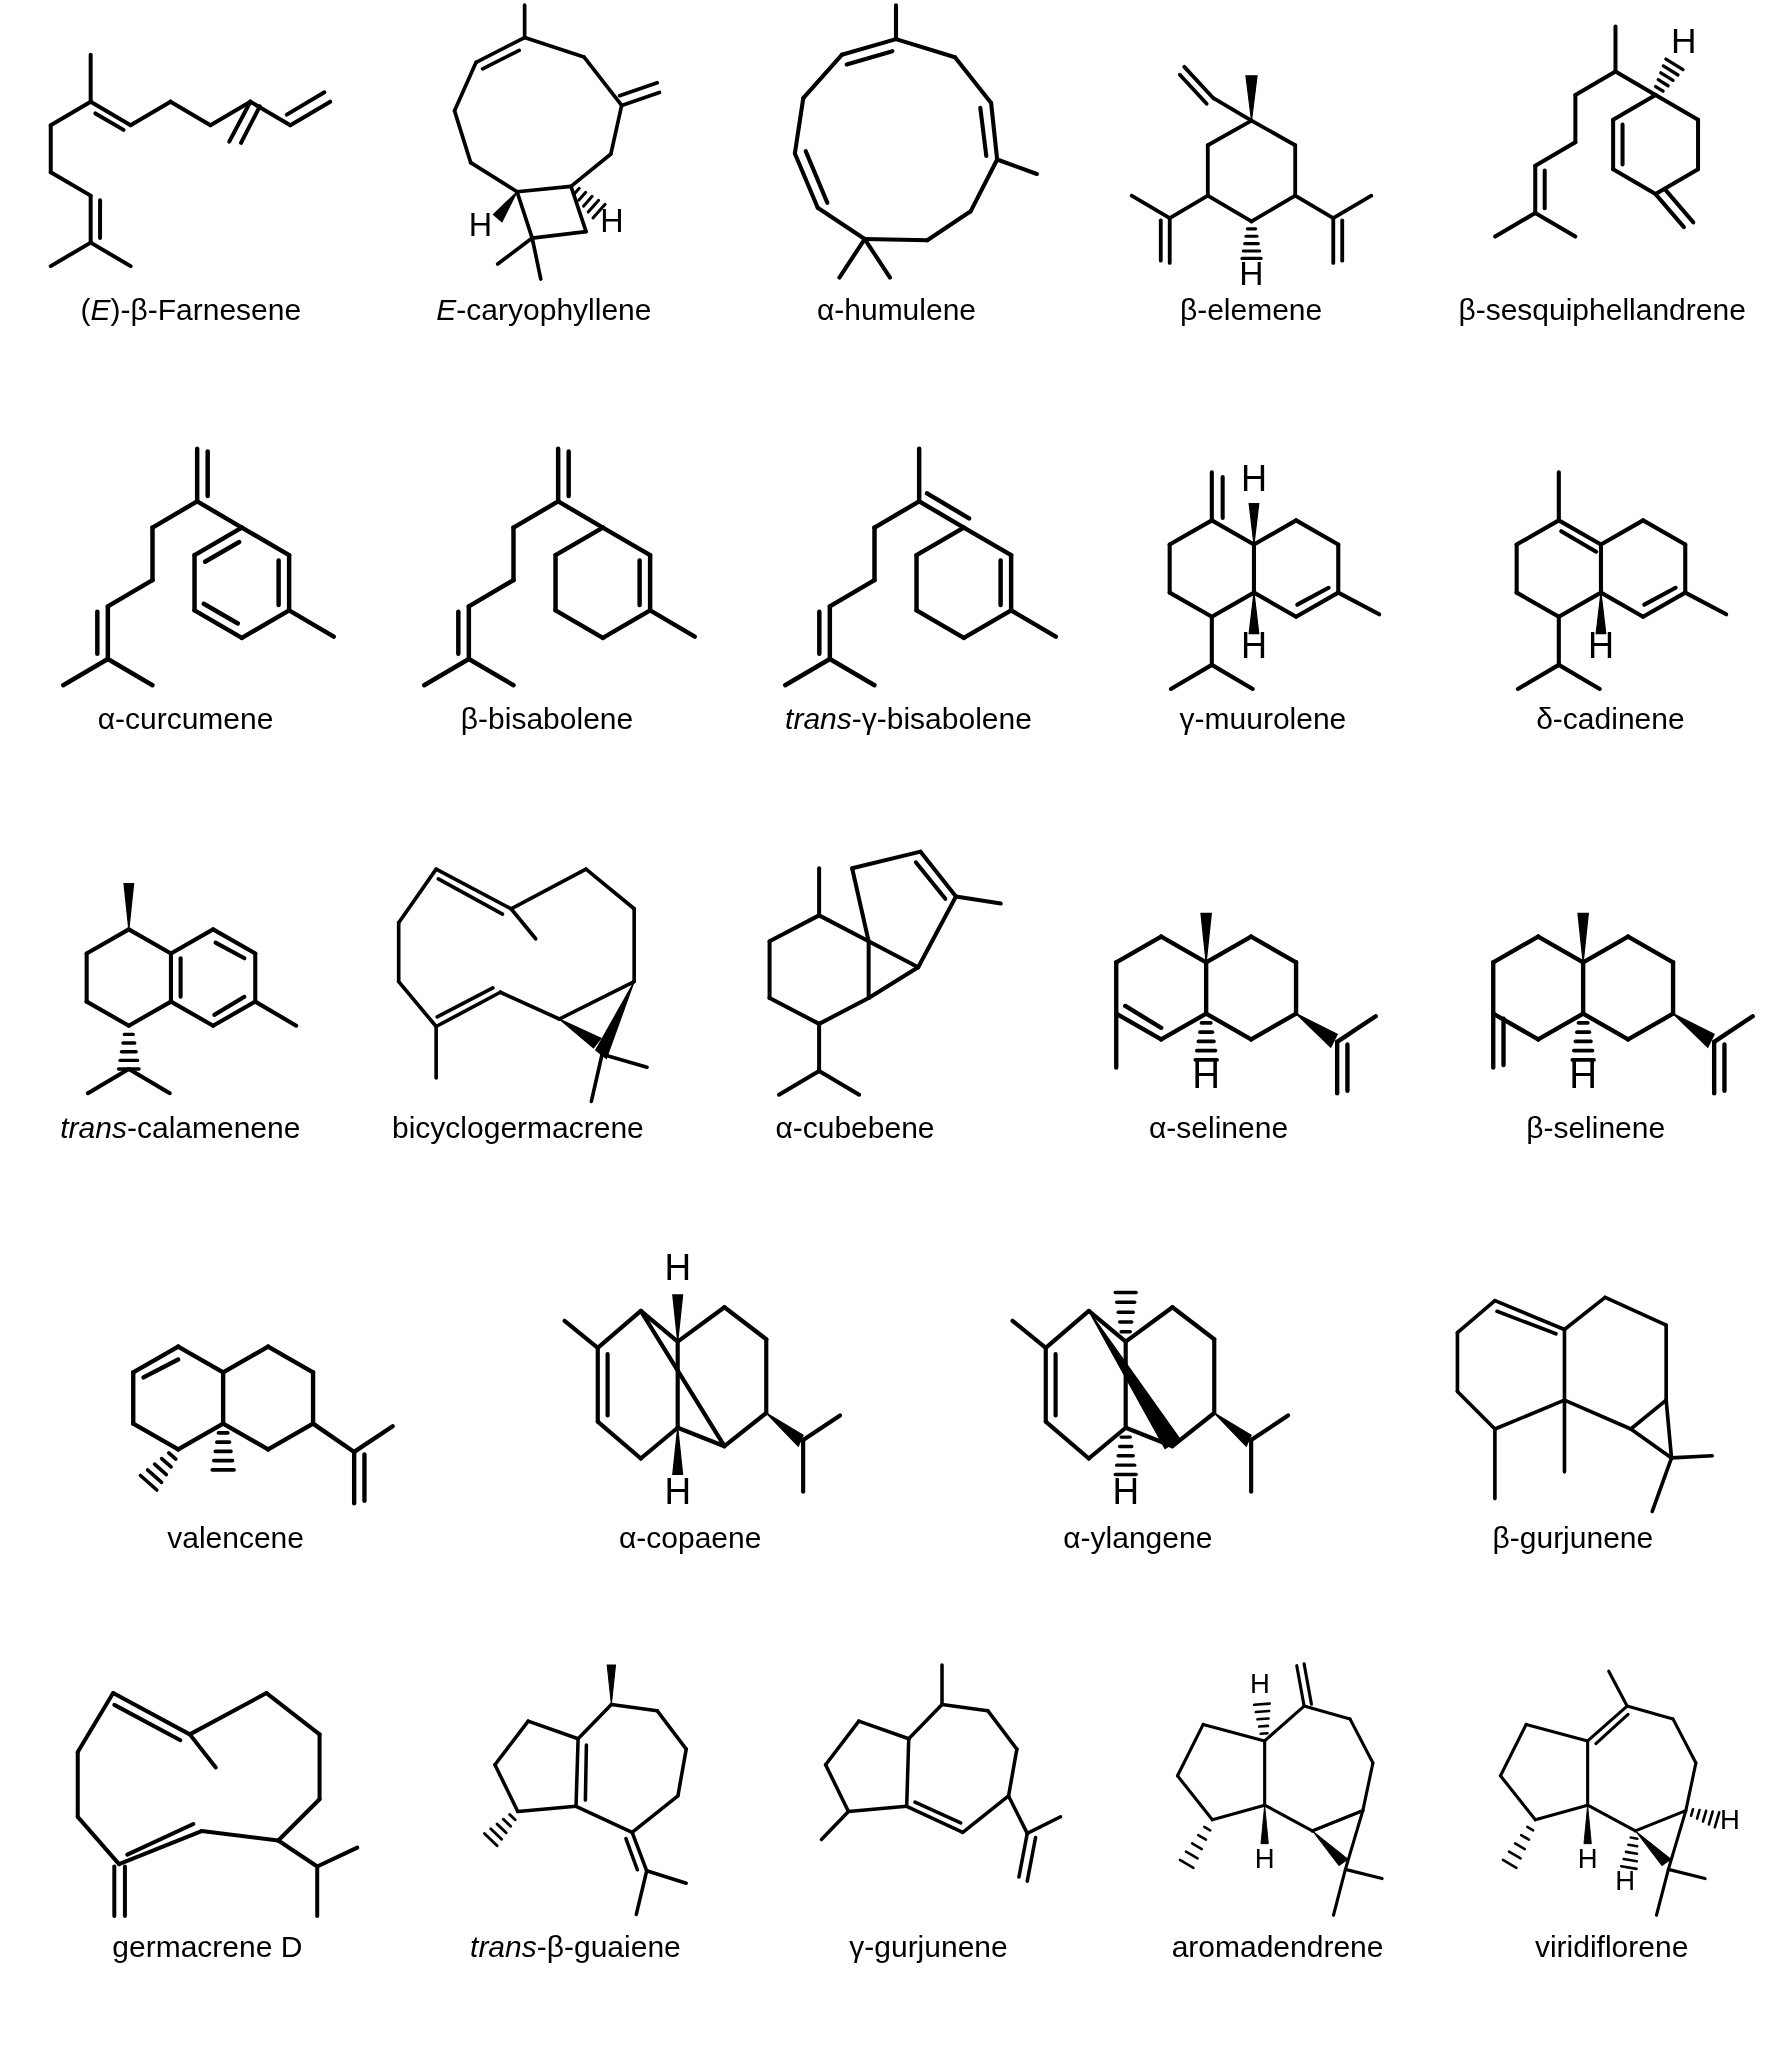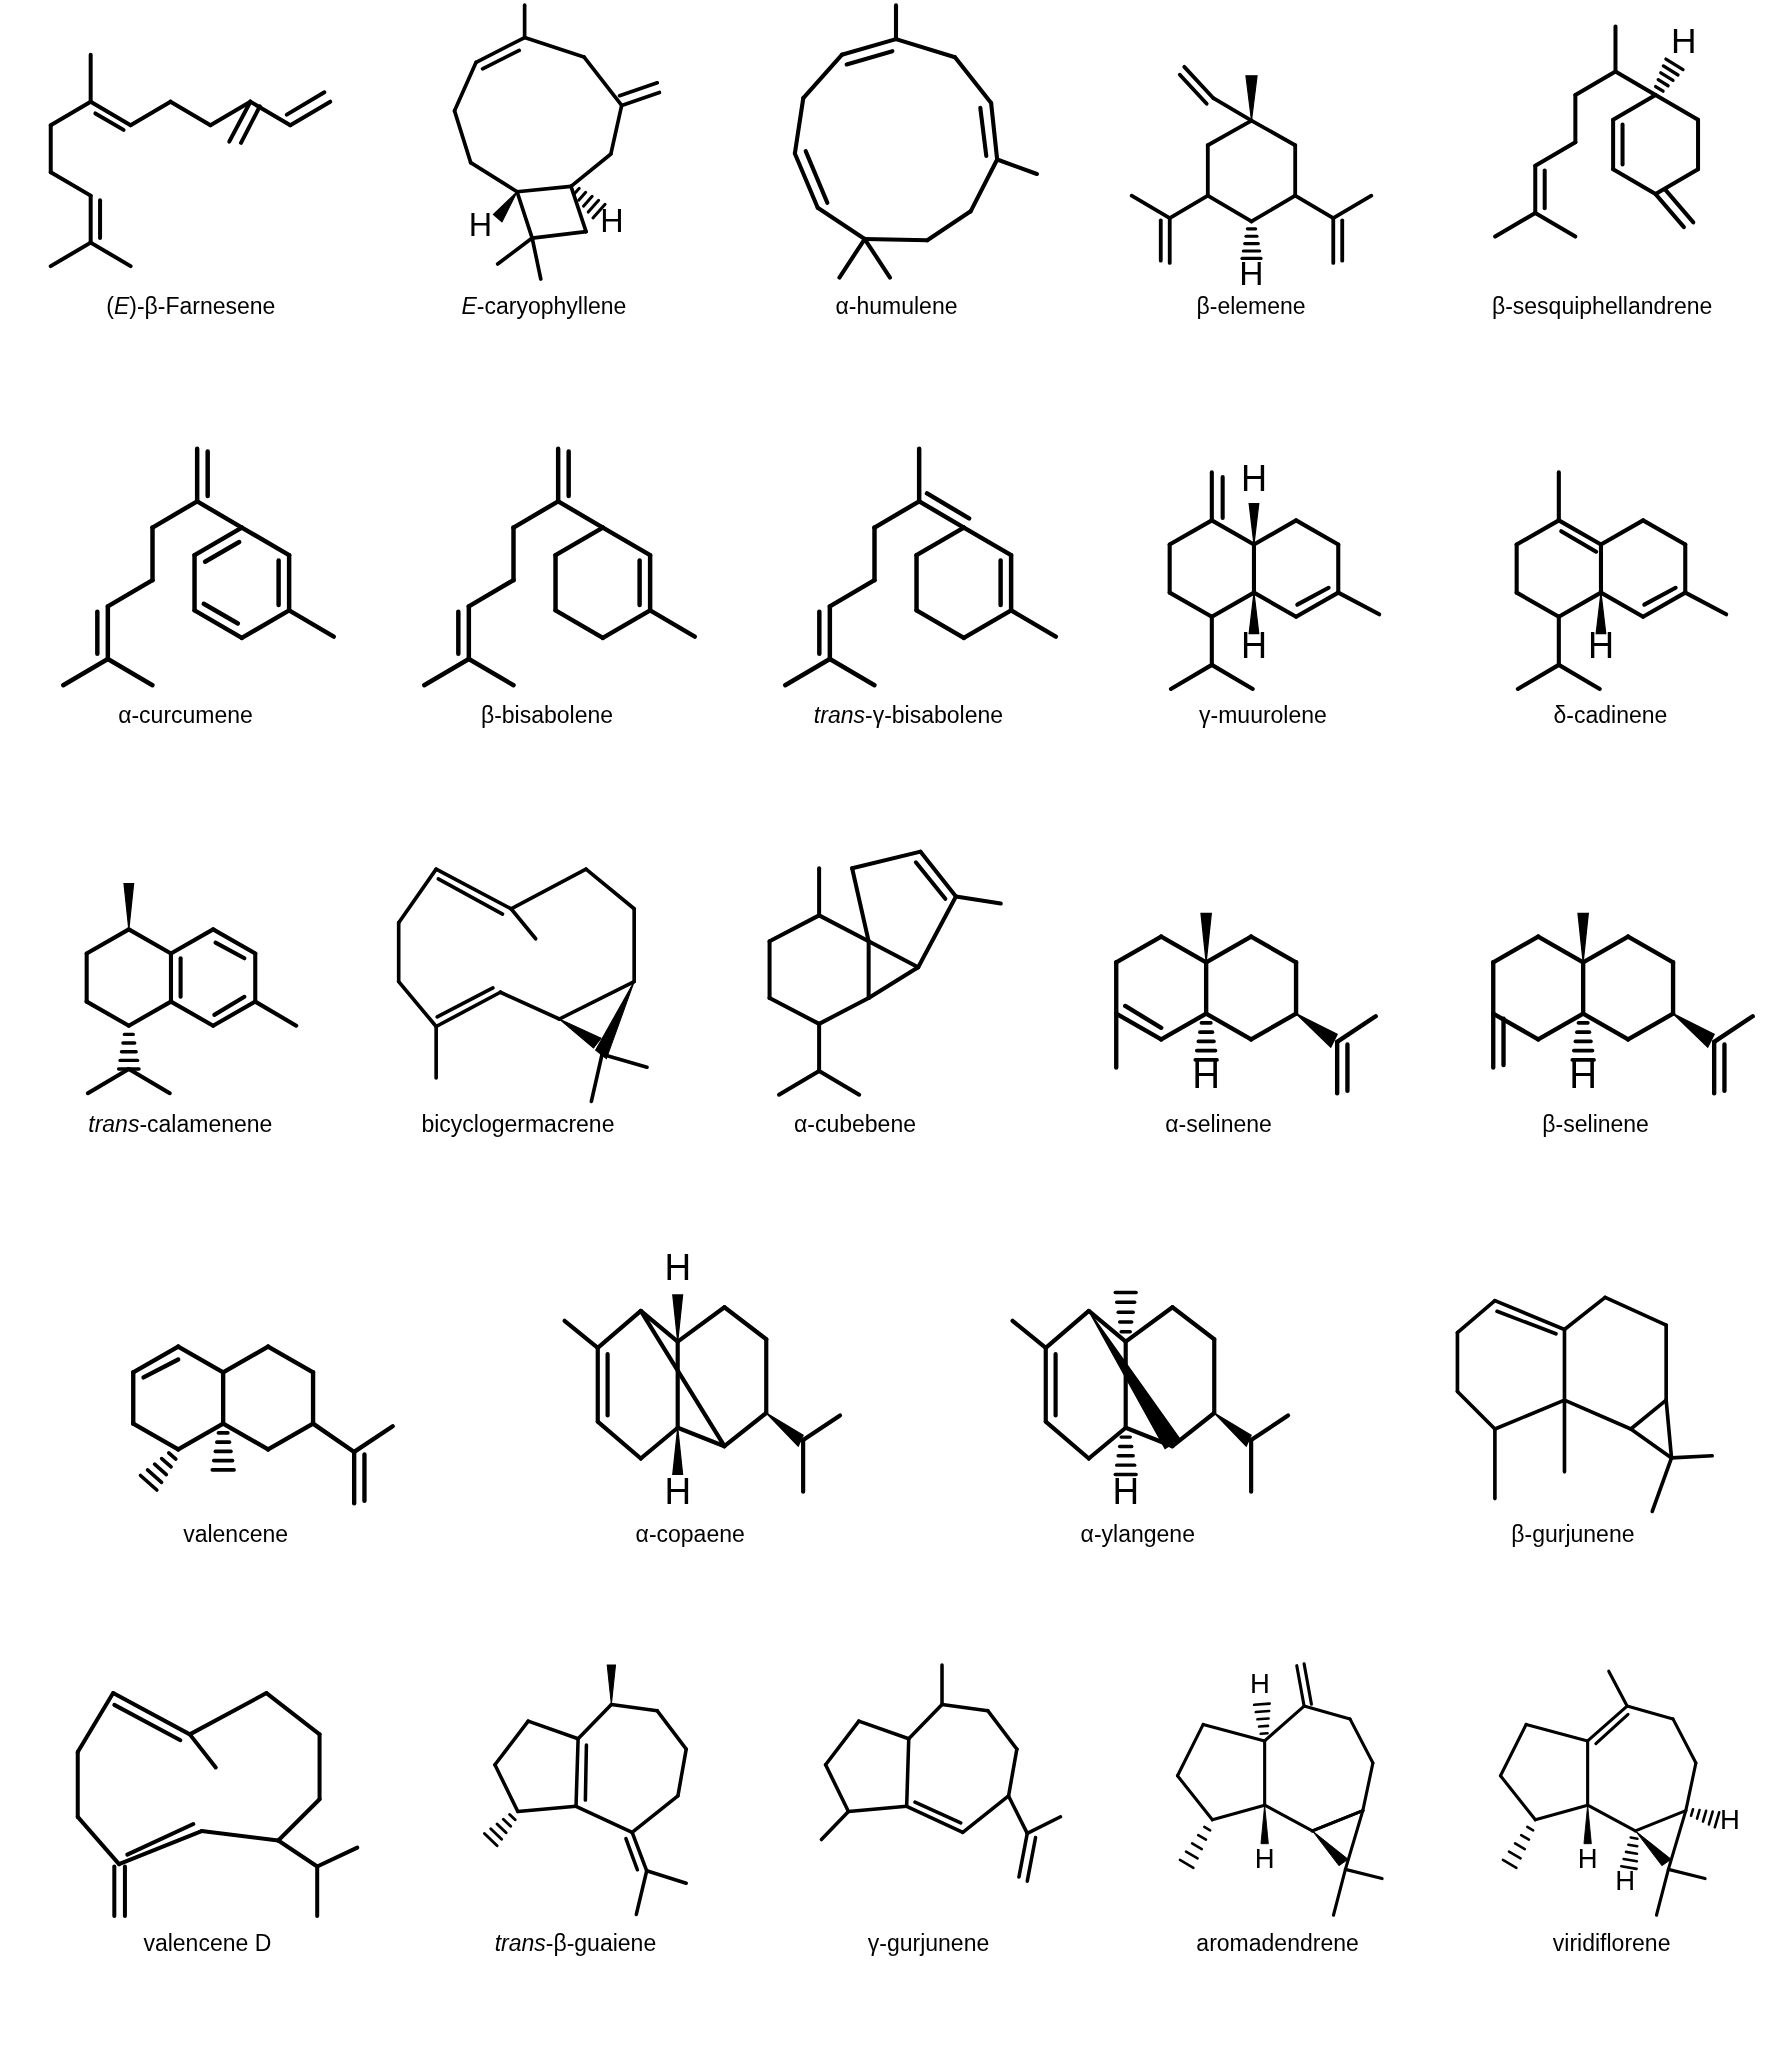--- a/index.html
+++ b/index.html
@@ -1,21 +1,21 @@
 <!DOCTYPE html>
 <html style="font-size:7.7px"><head>
 <meta charset="utf-8">
 <style>
   html,body{margin:0;padding:0;background:#ffffff;}
   body{width:1789px;height:2046px;font-family:"Liberation Sans",sans-serif;overflow:hidden;}
   #figure{width:1789px;height:2046px;display:flex;flex-direction:column;}
   .mol-row{flex:1;display:flex;justify-content:space-around;align-items:flex-start;padding:2.9px 4.8px 0 4.8px;}
   .mol-cell{display:flex;flex-direction:column;align-items:center;justify-content:flex-start;}
   .mol-svg{display:block;}
-  .mol-label{font-size:23px;color:#000;text-align:center;margin-top:1px;white-space:nowrap;}
+  .mol-label{font-size:30px;color:#000;text-align:center;margin-top:1px;white-space:nowrap;}
   .mol-label .it{font-style:italic;}
   svg polyline{fill:none;stroke:#000;stroke-width:3.4;stroke-linecap:round;stroke-linejoin:round;}
   svg polygon{fill:#000;stroke:#000;stroke-width:1;}
   svg line.hash{stroke:#000;stroke-width:2.8;stroke-linecap:round;}
   svg text{fill:#000;font-family:"Liberation Sans",sans-serif;font-weight:400;}
 </style>
 </head>
 <body>
 
 <div id="figure">
@@ -545,21 +545,21 @@
           <polyline points="25,95 55,45"></polyline>
           <polyline points="56,55 112,85"></polyline>
           <polyline points="120,80 142,108"></polyline>
           <polyline points="123,156 67,182"></polyline>
           <polyline points="56,192 56,234"></polyline>
           <polyline points="65,192 65,234"></polyline>
           <polyline points="195,170 228,192"></polyline>
           <polyline points="228,192 262,176"></polyline>
           <polyline points="228,192 228,234"></polyline>
         </svg>
-        <div class="mol-label"><span>valencene D</span></div>
+        <div class="mol-label"><span>germacrene D</span></div>
       </div>
       <div class="mol-cell">
         <svg viewBox="0 0 235 278" height="289" width="245" class="mol-svg">
           <polyline points="120,95 72,78"></polyline>
           <polyline points="72,78 40,120"></polyline>
           <polyline points="40,120 62,165"></polyline>
           <polyline points="62,165 118,160"></polyline>
           <polyline points="118,160 120,95"></polyline>
           <polyline points="128,101 127,154"></polyline>
           <polyline points="120,95 152,62"></polyline>

